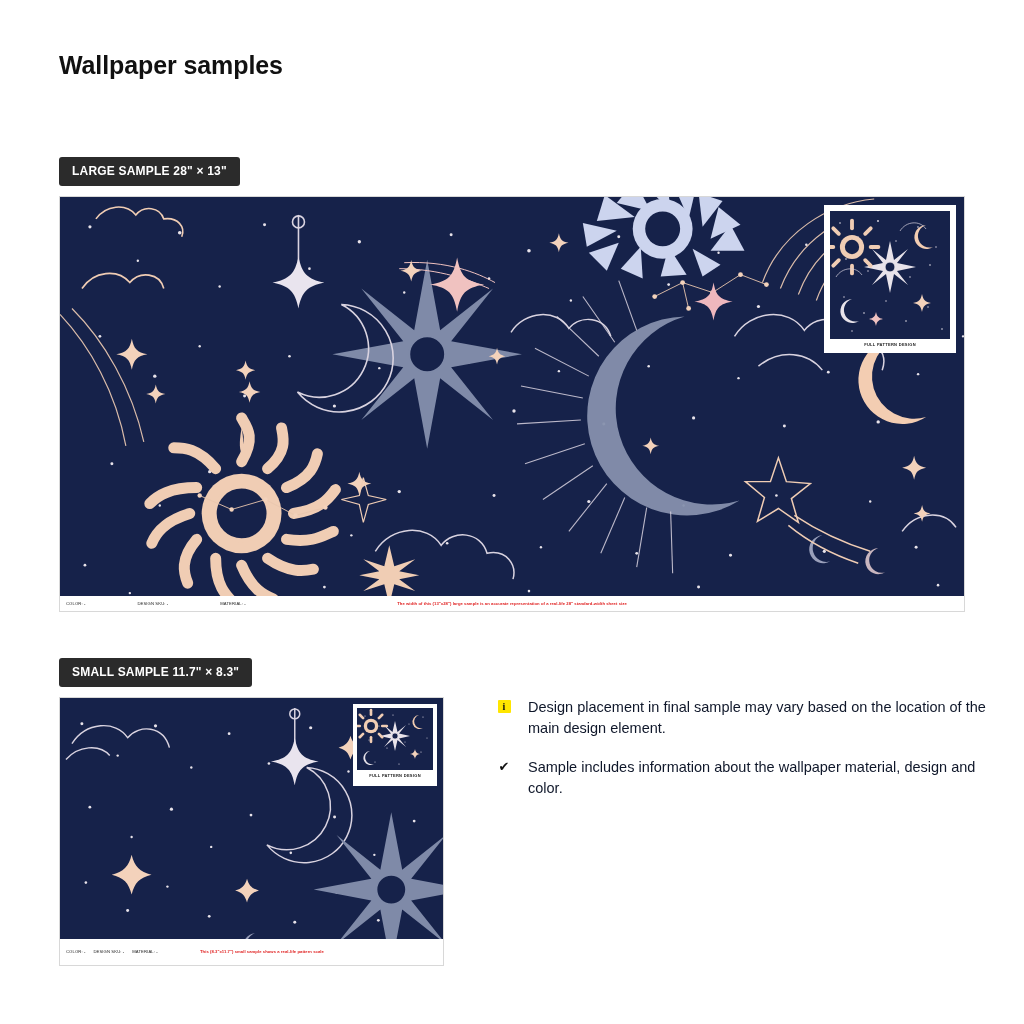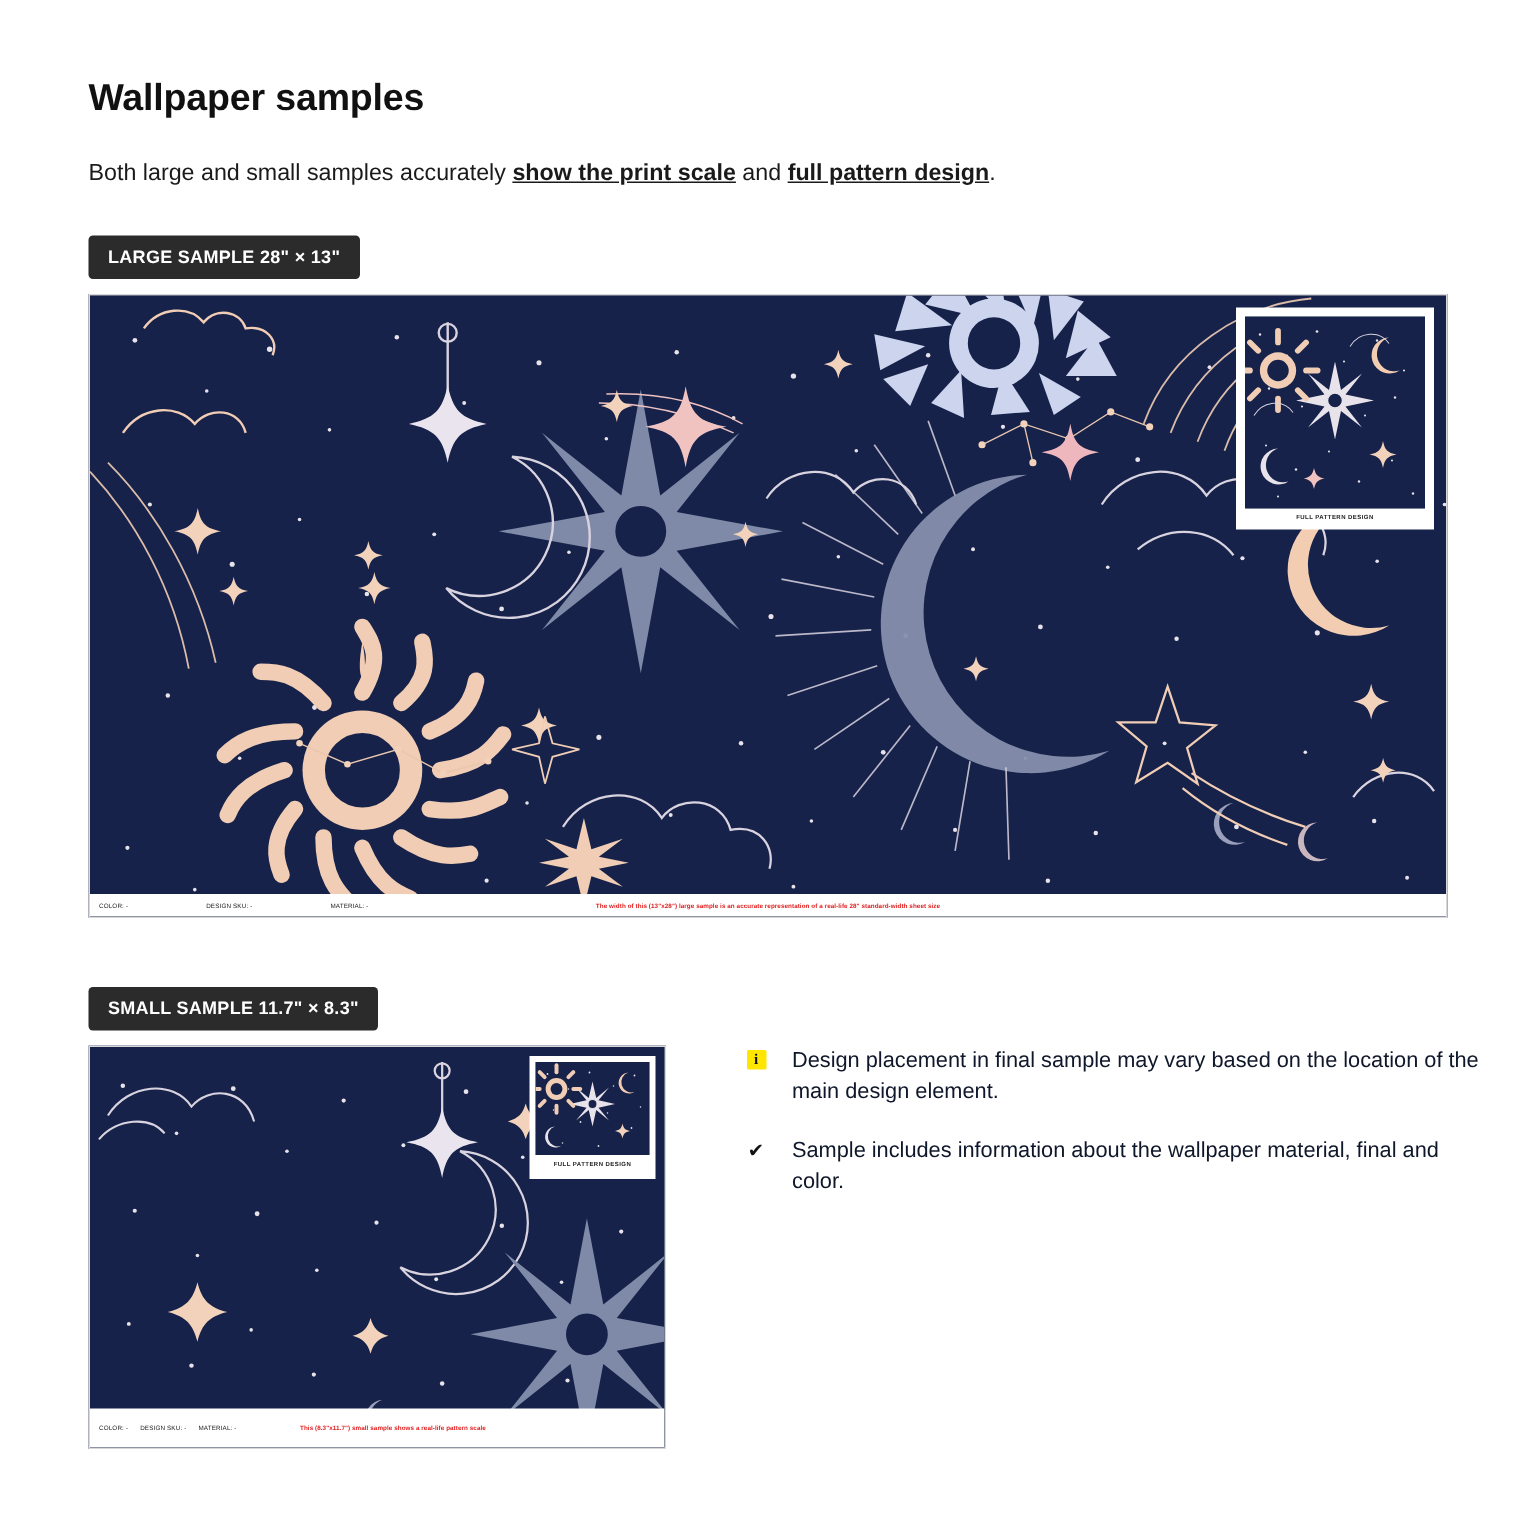--- a/index.html
+++ b/index.html
@@ -213,23 +213,20 @@
     color: #0f172a;
   }
 </style>
 </head>
 <body>
 
 <div class="page">
 
   <div class="title">Wallpaper samples</div>
 
-  <div class="subtitle">
-    <span>Both large and small samples accurately </span><span class="u">show the print scale</span><span> and </span><span class="u">full pattern design</span><span>.</span>
-  </div>
 
   <div class="badge badge-large">LARGE SAMPLE 28" × 13"</div>
 
   <div class="sample sample-large">
 
     <svg class="art" viewBox="0 0 906 416" preserveAspectRatio="none">
       <defs>
         <g id="starburst-lg">
           <path d="M0,-95 L13,-24 L66,-66 L24,-13 L95,0 L24,13 L66,66 L13,24 L0,95 L-13,24 L-66,66 L-24,13 L-95,0 L-24,-13 L-66,-66 L-13,-24 Z" fill="#7f8aa8"></path>
         </g>
@@ -694,18 +691,18 @@
       <div class="note-icon">
         <span class="icon-info">i</span>
       </div>
       <div class="note-text">Design placement in final sample may vary based on the location of the main design element.</div>
     </div>
 
     <div class="note">
       <div class="note-icon">
         <span class="icon-check">✔</span>
       </div>
-      <div class="note-text">Sample includes information about the wallpaper material, final and color.</div>
+      <div class="note-text">Sample includes information about the wallpaper material, design and color.</div>
     </div>
 
   </div>
 
 </div>
 
 </body></html>

